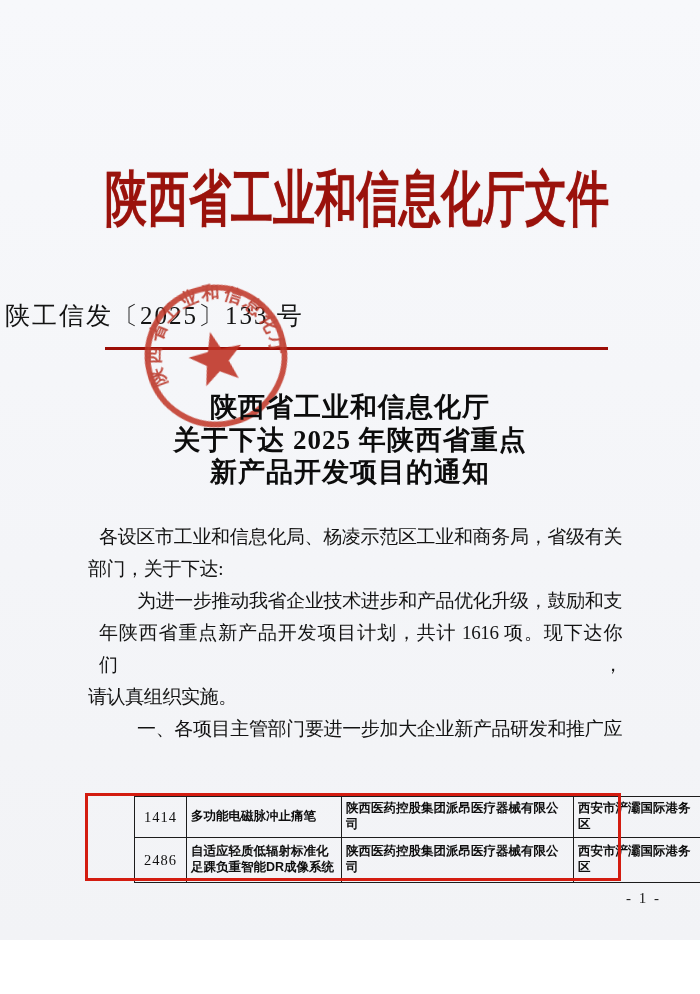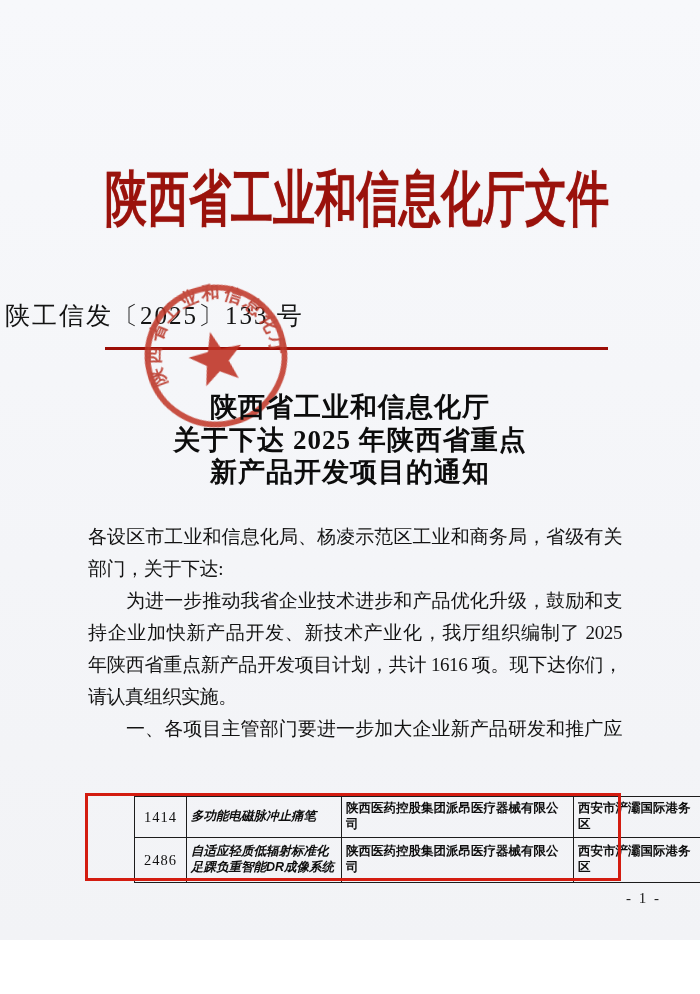--- a/index.html
+++ b/index.html
@@ -57,21 +57,21 @@
   }
   
   .body-text{
     position:absolute;left:88px;top:521px;width:534px;
     font-size:19px;
     letter-spacing:-0.4px;
     line-height:32px;
     color:#131313;
   }
   .body-text .line{white-space:normal;}
-  .body-text .fill{text-align:justify;text-align-last:justify;}
+  .body-text .fill{text-align:justify;text-align-last:justify;margin-left:11px;}
   .body-text .indent{padding-left:38px;}
   
   .table-wrap{
     position:absolute;left:92px;top:796px;width:534px;margin-left:42px;
   }
   table.project{
     border-collapse:collapse;width:534px;table-layout:fixed;
     font-family:"Liberation Sans", sans-serif;
   }
   table.project td{
@@ -81,21 +81,21 @@
     overflow:hidden;
   }
   td.num{
     width:43px;text-align:center;
     font-family:"Liberation Serif", serif;
     font-size:14.5px;letter-spacing:1px;color:#101010;
   }
   td.cjk{
     font-weight:bold;font-size:12.5px;line-height:1.25;color:#0e0e0e;
   }
-  td.product{width:146px;font-style:italic;}
+  td.product{width:146px;}
   td.company{width:223px;}
   td.district{width:122px;padding-right:1px;}
   tr.r1 td{height:36px;}
   tr.r2 td{height:40px;}
   
   .highlight-box{
     position:absolute;left:85px;top:793px;width:536px;height:88px;
     border:3px solid #d31c10;
     pointer-events:none;
     box-sizing:border-box;
@@ -131,21 +131,20 @@
   <div class="notice-title">
     <div>陕西省工业和信息化厅</div>
     <div>关于下达 2025 年陕西省重点</div>
     <div>新产品开发项目的通知</div>
   </div>
 
   <div class="body-text">
     <div class="line fill">各设区市工业和信息化局、杨凌示范区工业和商务局，省级有关</div>
     <div class="line">部门，关于下达:</div>
     <div class="line fill indent">为进一步推动我省企业技术进步和产品优化升级，鼓励和支</div>
-    <div class="line fill">持企业加快新产品开发、新技术产业化，我厅组织编制了 2025</div>
     <div class="line fill">年陕西省重点新产品开发项目计划，共计 1616 项。现下达你们，</div>
     <div class="line">请认真组织实施。</div>
     <div class="line fill indent">一、各项目主管部门要进一步加大企业新产品研发和推广应</div>
   </div>
 
   <div class="table-wrap">
     <table class="project">
       <tbody>
         <tr class="r1">
           <td class="num">1414</td>

